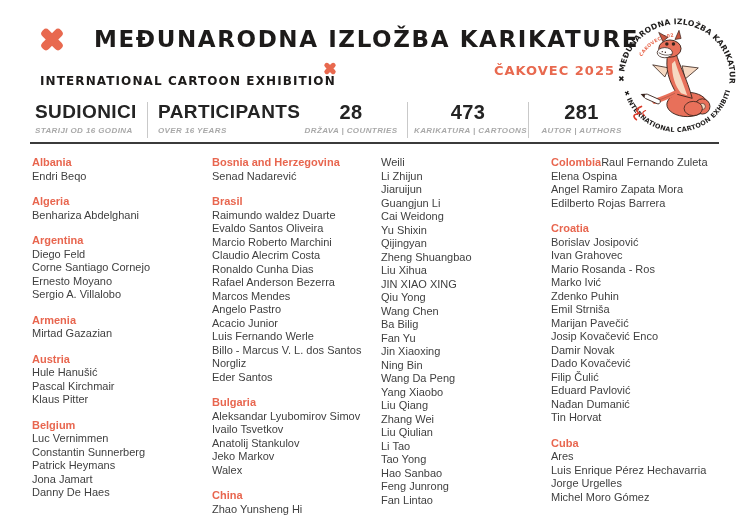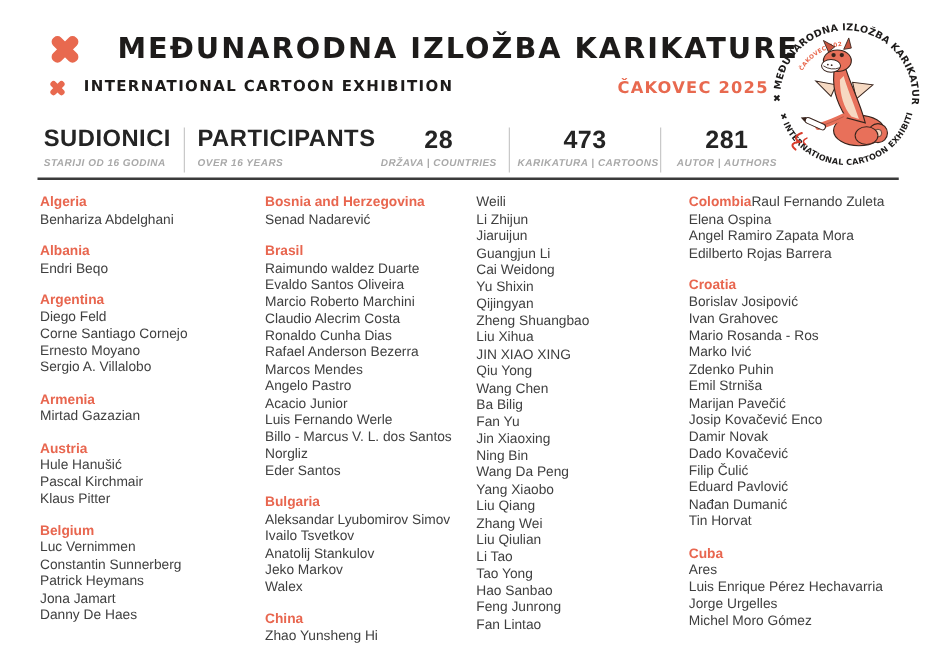--- a/index.html
+++ b/index.html
@@ -16,21 +16,21 @@
   .x-mark{position:relative;width:24px;height:24px;flex:0 0 auto;}
   .x-mark i{position:absolute;left:-1px;top:8px;width:26px;height:9px;border-radius:4px;background:#e8694f;}
   .x-mark i:first-child{transform:rotate(45deg);}
   .x-mark i:last-child{transform:rotate(-45deg);}
   .x-mark.small{width:12px;height:12px;}
   .x-mark.small i{left:-1px;top:4px;width:14px;height:5px;border-radius:2.5px;}
   h1.main-title{
     margin:0;font-family:"DejaVu Sans",sans-serif;font-weight:bold;
     font-size:23px;letter-spacing:1.6px;color:#1d1b1a;white-space:nowrap;
   }
-  .subtitle-row{position:absolute;left:40px;top:62px;display:flex;align-items:flex-end;gap:15px;}
+  .subtitle-row{position:absolute;left:40px;top:62px;display:flex;align-items:flex-end;gap:0;flex-direction:column;}
   .subtitle{
     font-family:"DejaVu Sans",sans-serif;font-weight:bold;font-size:12px;
     letter-spacing:1.1px;color:#1d1b1a;white-space:nowrap;
   }
   .edition{
     position:absolute;left:494px;top:63px;
     font-family:"DejaVu Sans",sans-serif;font-weight:bold;font-size:13px;
     letter-spacing:1px;color:#e8694f;white-space:nowrap;
   }
 
@@ -167,26 +167,26 @@
     <div class="sb-num sb-281">
       <div class="stat-big">281</div>
       <div class="stat-sub">AUTOR | AUTHORS</div>
     </div>
   </div>
   <div class="rule"></div>
 
   <div class="columns" id="columns">
       <div class="col col1">
         <div class="group">
+          <div class="country"><span>Albania</span></div>
+          <div class="name">Endri Beqo</div>
+        </div>
+        <div class="group">
           <div class="country"><span>Algeria</span></div>
           <div class="name">Benhariza Abdelghani</div>
-        </div>
-        <div class="group">
-          <div class="country"><span>Albania</span></div>
-          <div class="name">Endri Beqo</div>
         </div>
         <div class="group">
           <div class="country"><span>Argentina</span></div>
           <div class="name">Diego Feld</div>
           <div class="name">Corne Santiago Cornejo</div>
           <div class="name">Ernesto Moyano</div>
           <div class="name">Sergio A. Villalobo</div>
         </div>
         <div class="group">
           <div class="country"><span>Armenia</span></div>

